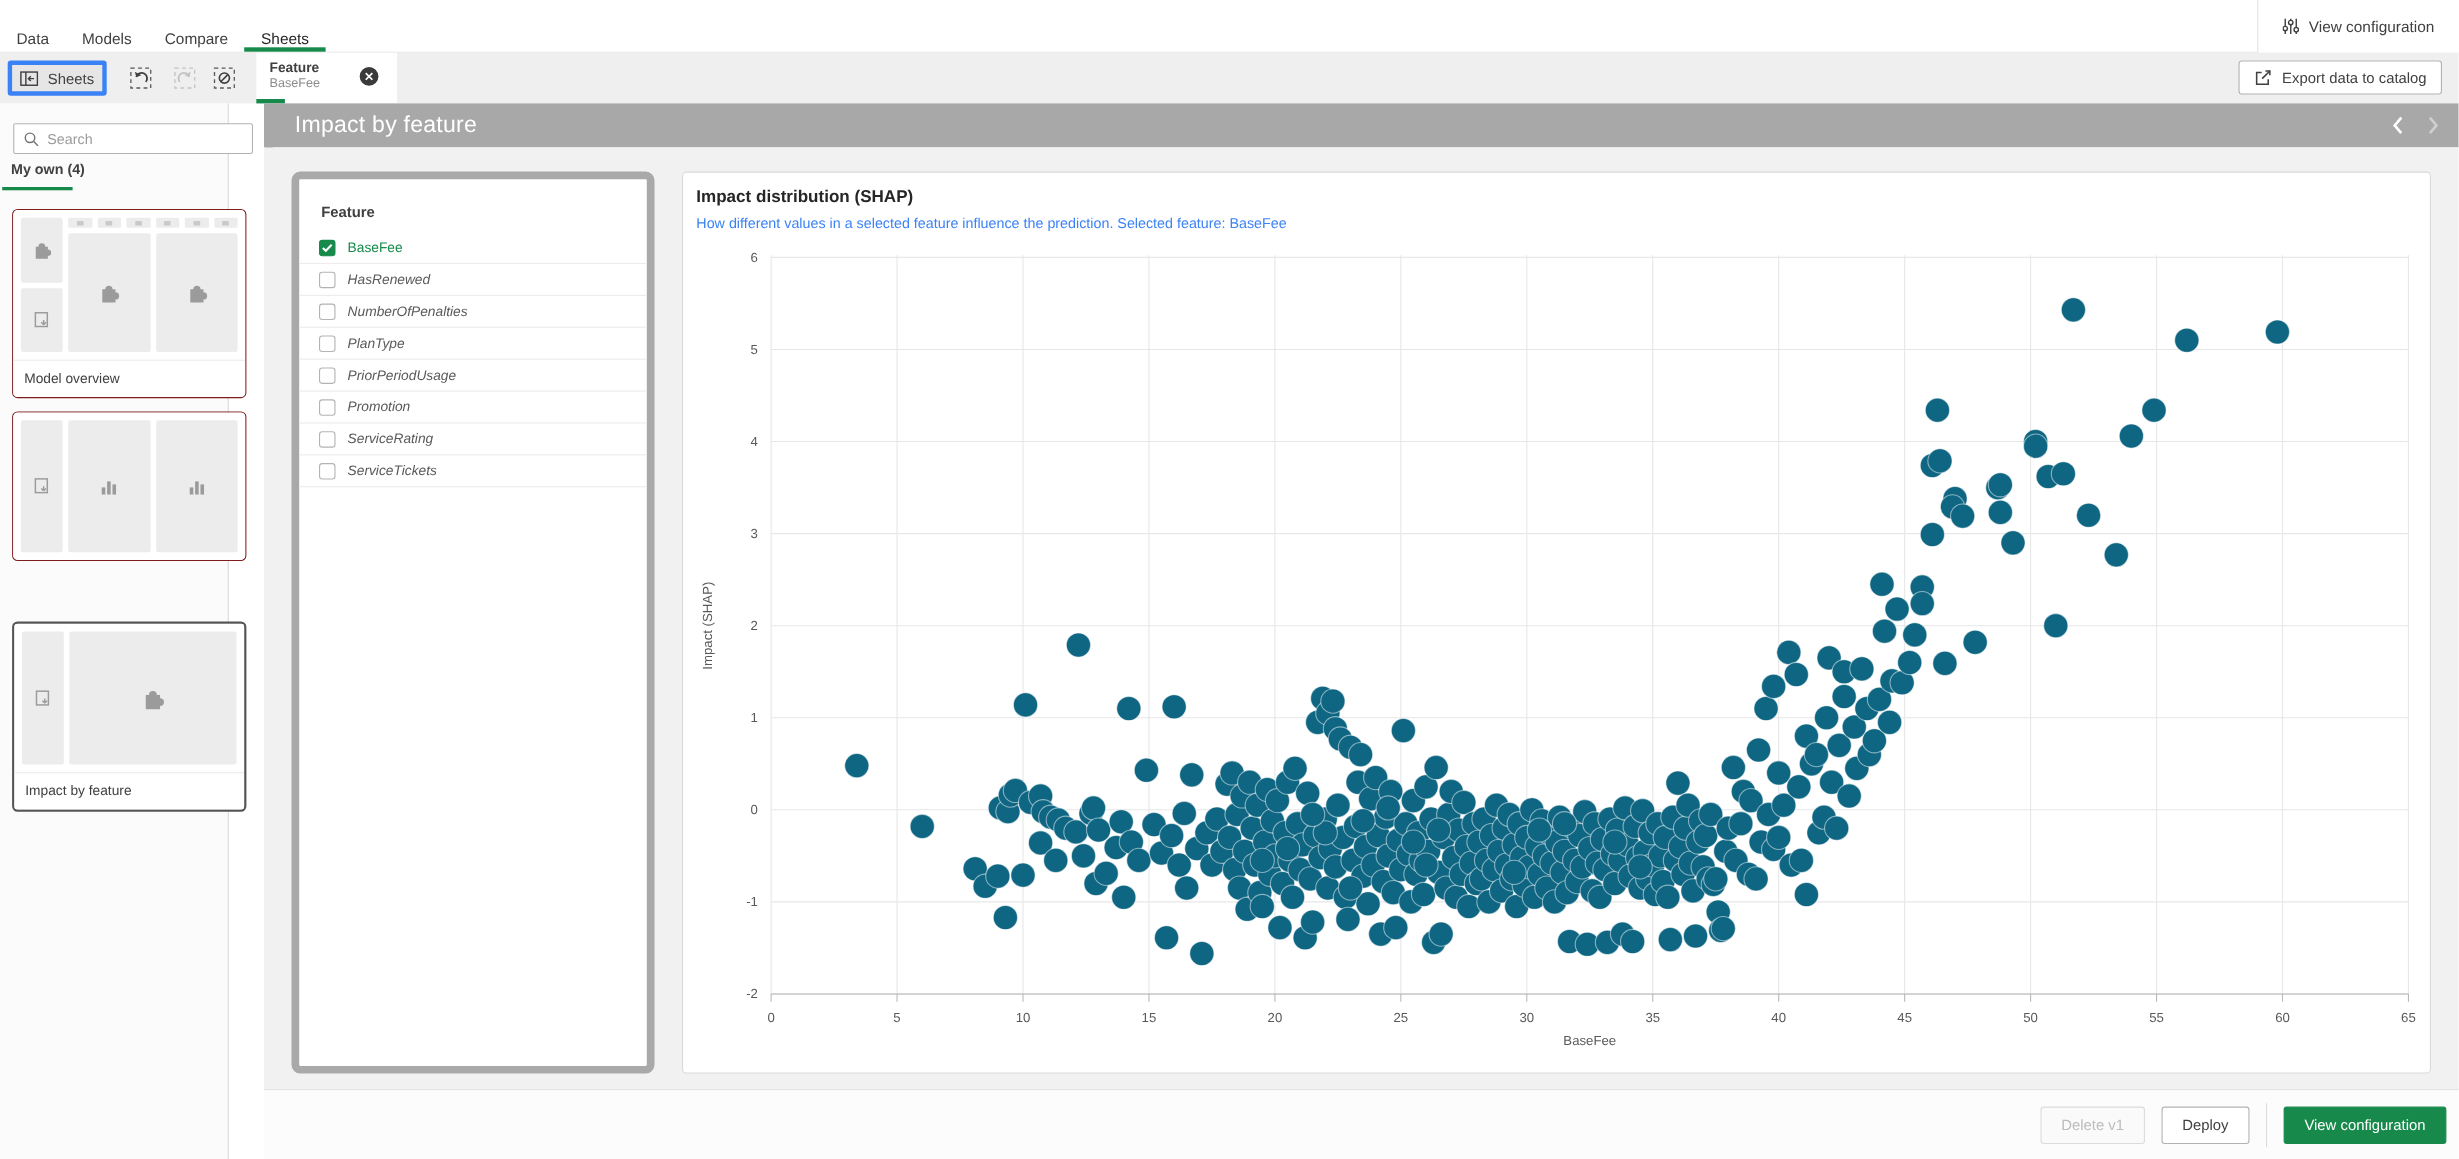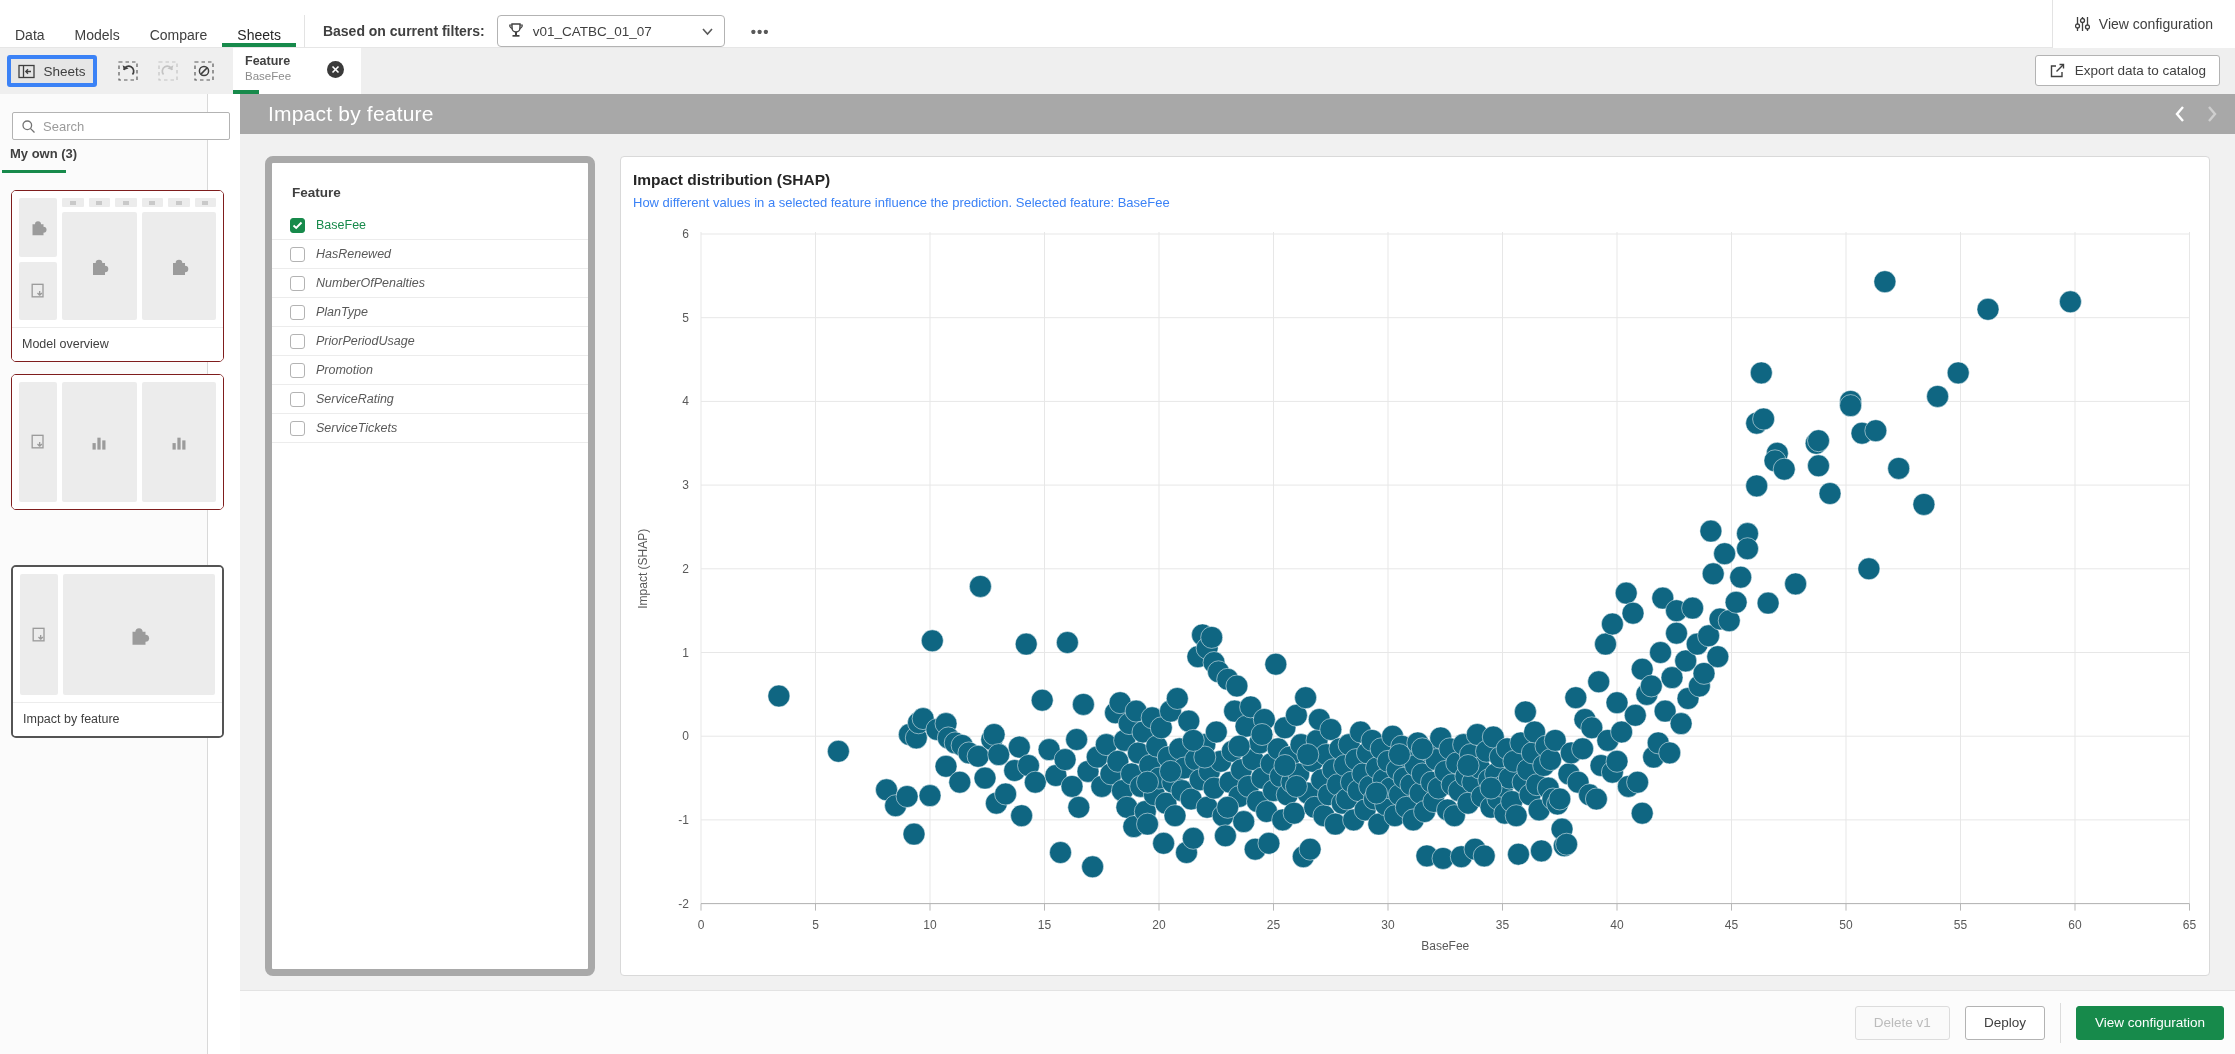--- a/index.html
+++ b/index.html
@@ -71,40 +71,20 @@
   svg { display:block; }
 </style>
 </head>
 <body>
 
 <div id="topbar" class="abs">
   <div class="nav-tab">Data</div>
   <div class="nav-tab">Models</div>
   <div class="nav-tab">Compare</div>
   <div class="nav-tab active">Sheets</div>
-  <div id="filter-group">
-    <span id="filter-label">Based on current filters:</span>
-    <div id="model-dropdown">
-      <span>
-        <svg width="16" height="18" viewBox="0 0 16 18">
-            <path d="M4 2h8v4a4 4 0 0 1-8 0z" fill="none" stroke="#404040" stroke-width="1.4"></path>
-            <path d="M4 3H1.8a3 3 0 0 0 2.6 3.4M12 3h2.2a3 3 0 0 1-2.6 3.4" fill="none" stroke="#404040" stroke-width="1.2"></path>
-            <rect x="7" y="10" width="2" height="3" fill="#404040"></rect>
-            <rect x="4.5" y="13" width="7" height="1.7" fill="#404040"></rect>
-          </svg>
-      </span>
-      <span style="flex:1;">v01_CATBC_01_07</span>
-      <span>
-        <svg width="13" height="9" viewBox="0 0 13 9">
-            <polyline points="2,2 6.5,7 11,2" fill="none" stroke="#595959" stroke-width="1.6"></polyline>
-          </svg>
-      </span>
-    </div>
-    <div id="more-btn">•••</div>
-  </div>
   <div id="view-config-top">
     <span>
       <svg width="15" height="16" viewBox="0 0 15 16">
           <g stroke="#404040" stroke-width="1.3" fill="#fff">
             <line x1="2.5" y1="1" x2="2.5" y2="15"></line>
             <line x1="7.5" y1="1" x2="7.5" y2="15"></line>
             <line x1="12.5" y1="1" x2="12.5" y2="15"></line>
             <circle cx="2.5" cy="10" r="2"></circle>
             <circle cx="7.5" cy="4.5" r="2"></circle>
             <circle cx="12.5" cy="11" r="2"></circle>
@@ -173,21 +153,21 @@
 <div id="sidebar" class="abs">
   <div id="search-box" class="abs">
     <span>
       <svg width="15" height="15" viewBox="0 0 15 15">
           <circle cx="6.3" cy="6.3" r="4.3" fill="none" stroke="#737373" stroke-width="1.3"></circle>
           <line x1="9.6" y1="9.6" x2="13.5" y2="13.5" stroke="#737373" stroke-width="1.3"></line>
         </svg>
     </span>
     <input type="text" placeholder="Search" style="">
   </div>
-  <div id="myown-tab" class="abs">My own (3)</div>
+  <div id="myown-tab" class="abs">My own (4)</div>
   <div id="myown-underline" class="abs"></div>
 
   <div class="sheet-card abs" style="top:96px;">
     <div class="thumb" style="height:136px;">
       <div class="tile-col" style="width:38px;">
         <div class="tile" style="flex:1;">
             <svg width="22" height="22" viewBox="0 0 24 24">
               <g fill="#9b9b9b">
                 <rect x="6" y="9" width="12" height="12"></rect>
                 <circle cx="12" cy="9" r="3.3"></circle>

